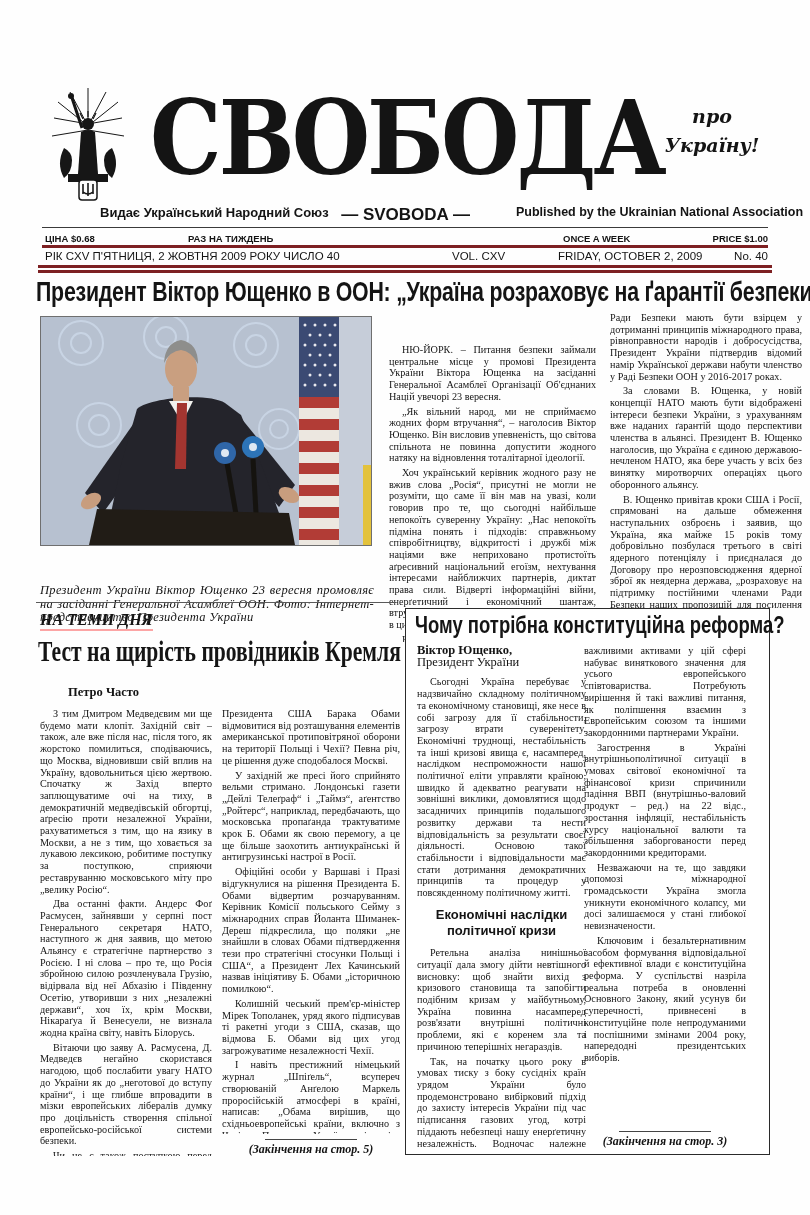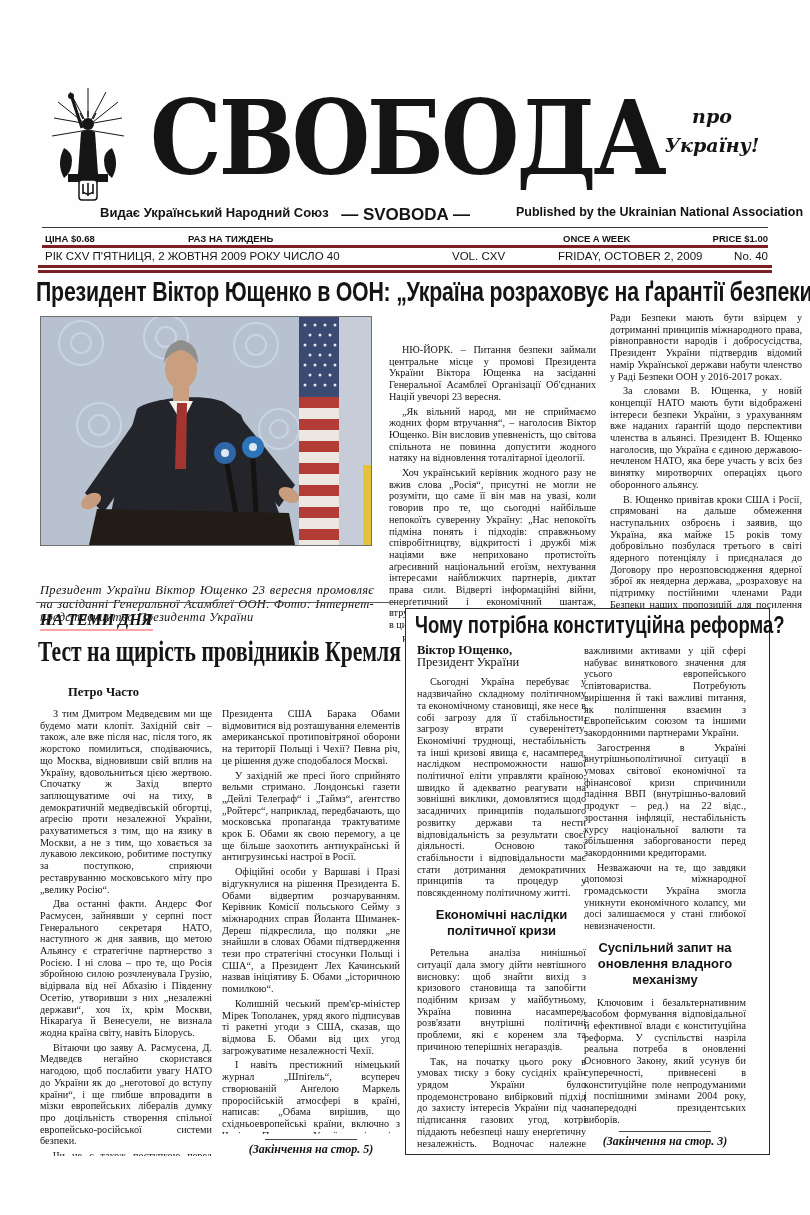--- a/index.html
+++ b/index.html
@@ -260,21 +260,20 @@
     <p>Сьогодні Україна перебуває у надзвичайно складному політичному та економічному становищі, яке несе в собі загрозу для її стабільности, загрозу втрати суверенітету. Економічні труднощі, нестабільність та інші кризові явища є, насамперед, наслідком неспроможности нашої політичної еліти управляти країною, швидко й адекватно реагувати на зовнішні виклики, домовлятися щодо засадничих принципів подальшого розвитку держави та нести відповідальність за результати своєї діяльності. Основою такої стабільности і відповідальности має стати дотримання демократичних принципів та процедур у повсякденному політичному житті.</p>
     <p class="subhead">Економічні наслідки політичної кризи</p>
     <p>Ретельна аналіза нинішньої ситуації дала змогу дійти невтішного висновку: щоб знайти вихід з кризового становища та запобігти подібним кризам у майбутньому, Україна повинна насамперед розв'язати внутрішні політичні проблеми, які є коренем зла та причиною теперішніх негараздів.</p>
     <p>Так, на початку цього року в умовах тиску з боку сусідніх країн урядом України було продемонстровано вибірковий підхід до захисту інтересів України під час підписання газових угод, котрі піддають небезпеці нашу енерґетичну незалежність. Водночас належне управління нашими стратегічно</p>
   </div>
   <div class="bodycol" id="reform-colD">
     <div class="flow">
       <p class="cont">важливими активами у цій сфері набуває виняткового значення для усього европейського співтовариства. Потребують вирішення й такі важливі питання, як поліпшення взаємин з Европейським союзом та іншими закордонними партнерами України.</p>
       <p>Загострення в Україні внутрішньополітичної ситуації в умовах світової економічної та фінансової кризи спричинили падіння ВВП (внутрішньо-валовий продукт – ред.) на 22 відс., зростання інфляції, нестабільність курсу національної валюти та збільшення заборгованости перед закордонними кредиторами.</p>
       <p>Незважаючи на те, що завдяки допомозі міжнародної громадськости Україна змогла уникнути економічного колапсу, ми досі залишаємося у стані глибокої невизначености.</p>
-      <p class="subhead">Суспільний запит на оновлення владного механізму</p>
       <p>Ключовим і безальтернативним засобом формування відповідальної й ефективної влади є конституційна реформа. У суспільстві назріла реальна потреба в оновленні Основного Закону, який усунув би суперечності, привнесені в конституційне поле непродуманими і поспішними змінами 2004 року, напередодні президентських виборів.</p>
 
     </div>
     <div class="contblock">
       <div class="contrule"></div>
       <div class="conttext">(Закінчення на стор. 3)</div>
     </div>
   </div>
 
 </div>

